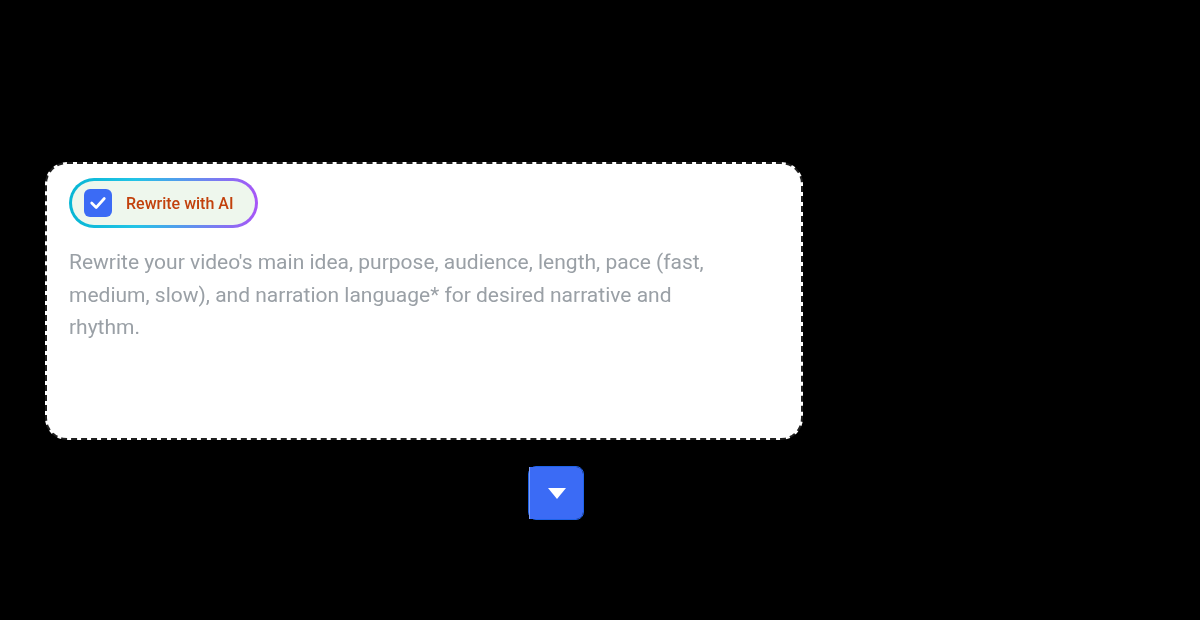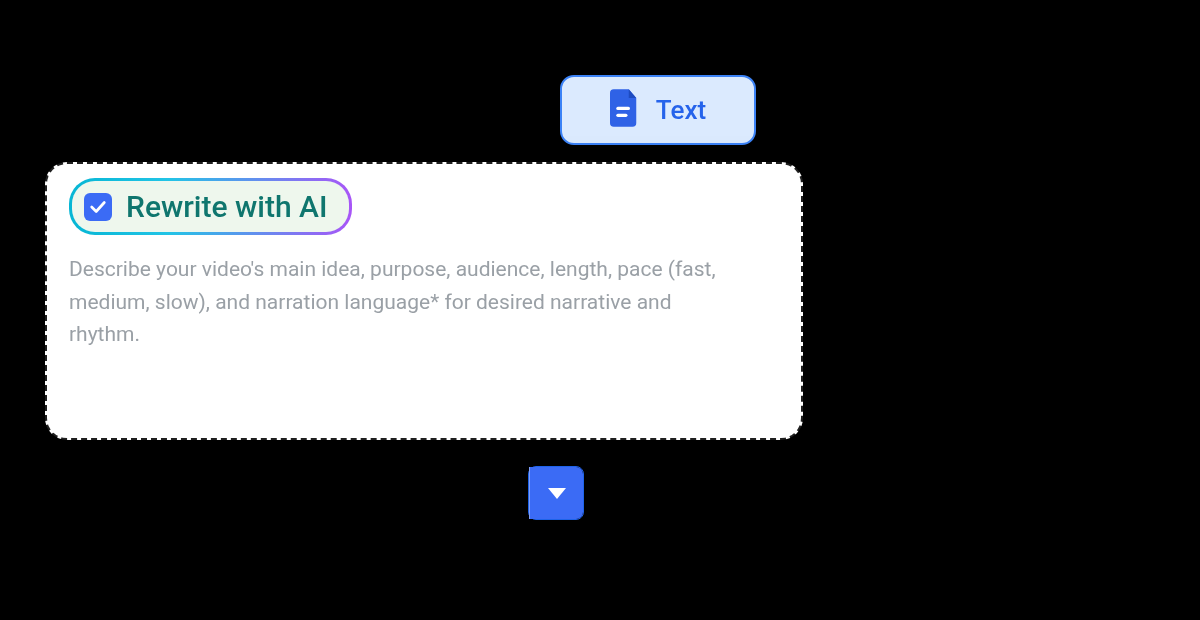--- a/index.html
+++ b/index.html
@@ -64,23 +64,23 @@
     width: 28px;
     height: 28px;
     background: #3b6bf5;
     border-radius: 6px;
     display: flex;
     align-items: center;
     justify-content: center;
   }
   .checkbox svg { display: block; }
   .rewrite-pill .lbl {
-    font-size: 30px;
+    font-size: 16px;
     font-weight: 500;
-    color: #0f766e;
+    color: #c2410c;
   }
 
   
   .placeholder {
     margin-top: 18px;
     color: #9aa0a6;
     font-size: 21px;
     line-height: 1.55;
     padding-right: 40px;
   }
@@ -125,46 +125,34 @@
     border-left: 9px solid transparent;
     border-right: 9px solid transparent;
     border-top: 11px solid #fff;
   }
 </style>
 </head>
 <body>
 
 <div class="stage">
 
-  <div class="text-chip">
-    <span>
-      <svg class="doc-icon" viewBox="0 0 24 30">
-        <path d="M3 0 h12 l6 7 v20 a3 3 0 0 1 -3 3 h-15 a3 3 0 0 1 -3 -3 v-24 a3 3 0 0 1 3 -3 z" fill="#2f62e6"></path>
-        <path d="M15 0 v5 a2 2 0 0 0 2 2 h4" fill="none" stroke="#dbeafe" stroke-width="0"></path>
-        <polygon points="15,0 21,7 15,7" fill="#1e4bc0"></polygon>
-        <rect x="5" y="14" width="11" height="2.6" rx="1.3" fill="#ffffff"></rect>
-        <rect x="5" y="19.5" width="9" height="2.6" rx="1.3" fill="#ffffff"></rect>
-      </svg>
-    </span>
-    <span class="label">Text</span>
-  </div>
 
   <div class="card">
     <div class="rewrite-wrap">
       <div class="rewrite-pill">
         <span class="checkbox">
           <svg width="18" height="18" viewBox="0 0 20 20">
             <polyline points="3,10 8,15 17,5" fill="none" stroke="#ffffff" stroke-width="3" stroke-linecap="round" stroke-linejoin="round"></polyline>
           </svg>
         </span>
         <span class="lbl">Rewrite with AI</span>
       </div>
     </div>
 
-    <div class="placeholder">Describe your video's main idea, purpose, audience, length, pace (fast, medium, slow), and narration language* for desired narrative and rhythm.</div>
+    <div class="placeholder">Rewrite your video's main idea, purpose, audience, length, pace (fast, medium, slow), and narration language* for desired narrative and rhythm.</div>
   </div>
 
   <div class="gen-group">
     <div class="gen-drop">
       <span class="tri-down"></span>
     </div>
   </div>
 
 </div>
 

